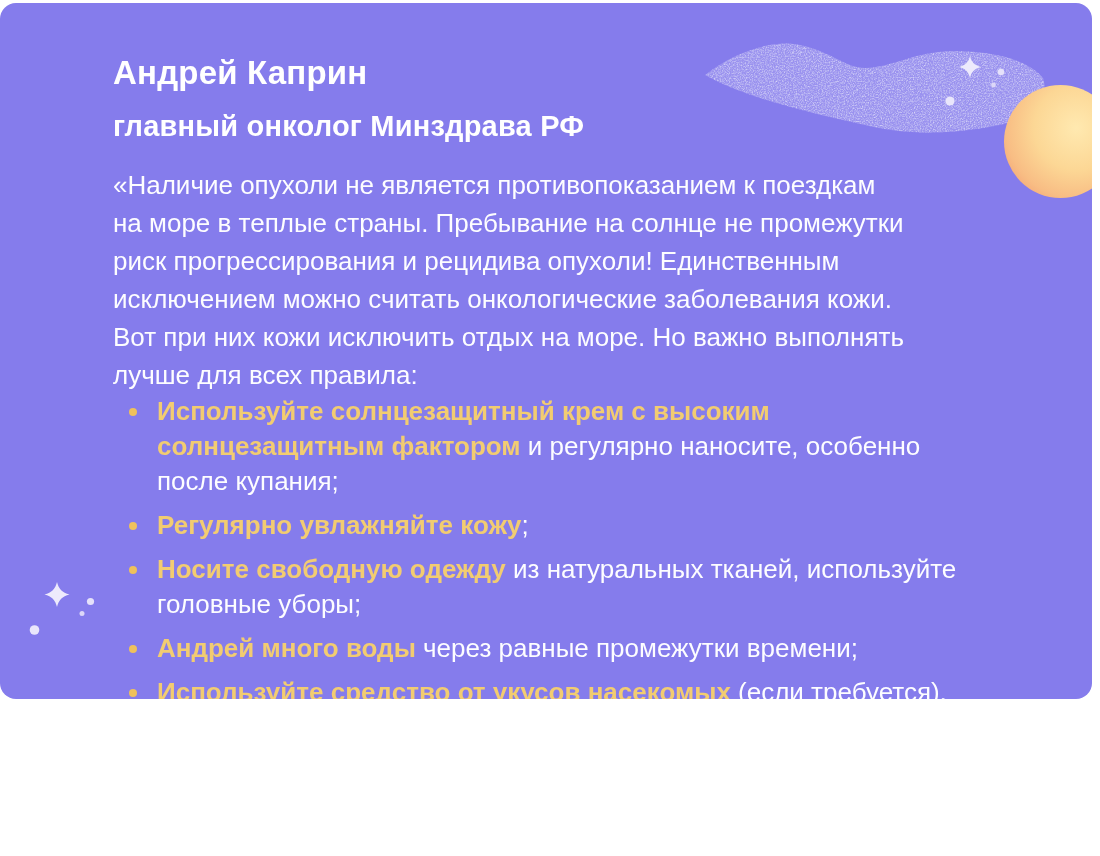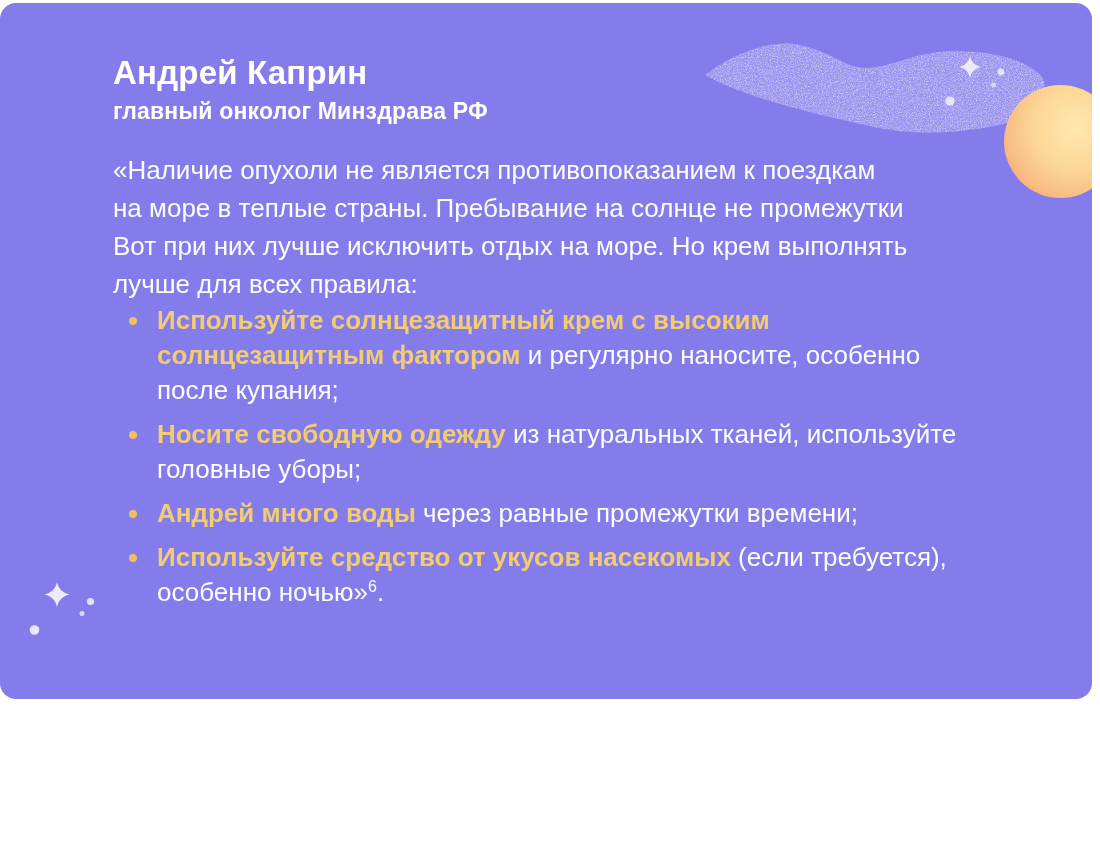--- a/index.html
+++ b/index.html
@@ -38,22 +38,22 @@
   
   .content {
     position: absolute; left: 0; top: 0; width: 100%;
     padding: 50px 64px 0 113px;
   }
   .person-name {
     color: #ffffff; font-size: 33px; font-weight: 700;
     line-height: 40px; letter-spacing: 0.2px;
   }
   .person-role {
-    color: #ffffff; font-size: 23px; font-weight: 700;
-    line-height: 28px; margin-top: 4px; letter-spacing: 0.2px;
+    color: #ffffff; font-size: 29px; font-weight: 700;
+    line-height: 28px; margin-top: 19px; letter-spacing: 0.2px;
   }
   .quote { margin-top: 26px; }
   .quote-line {
     color: #fdfdff; font-size: 26px; font-weight: 400;
     line-height: 38px; white-space: nowrap;
   }
   ul.tips {
     list-style: none; width: 850px;
   }
   ul.tips li {
@@ -118,25 +118,28 @@
 
   <div class="deco sun sun-bottom-left"></div>
 
   <div class="content">
     <h1 class="person-name">Андрей Каприн</h1>
     <div class="person-role">главный онколог Минздрава РФ</div>
 
     <div class="quote">
       <div class="quote-line">«Наличие опухоли не является противопоказанием к поездкам</div>
       <div class="quote-line">на море в теплые страны. Пребывание на солнце не промежутки</div>
-      <div class="quote-line">Вот при них лучше исключить отдых на море. Но крем выполнять</div>
+      <div class="quote-line">риск прогрессирования и рецидива опухоли! Единственным</div>
+      <div class="quote-line">исключением можно считать онкологические заболевания кожи.</div>
+      <div class="quote-line">Вот при них кожи исключить отдых на море. Но важно выполнять</div>
       <div class="quote-line">лучше для всех правила:</div>
     </div>
 
     <ul class="tips">
       <li><span class="lead">Используйте солнцезащитный крем с высоким солнцезащитным фактором</span><span> и регулярно наносите, особенно после купания;</span></li>
+      <li><span class="lead">Регулярно увлажняйте кожу</span><span>;</span></li>
       <li><span class="lead">Носите свободную одежду</span><span> из натуральных тканей, используйте головные уборы;</span></li>
       <li><span class="lead">Андрей много воды</span><span> через равные промежутки времени;</span></li>
       <li><span class="lead">Используйте средство от укусов насекомых</span><span> (если требуется), особенно ночью»</span><sup class="fn">6</sup><span>.</span></li>
     </ul>
   </div>
 
 </div>
 
 </body></html>

